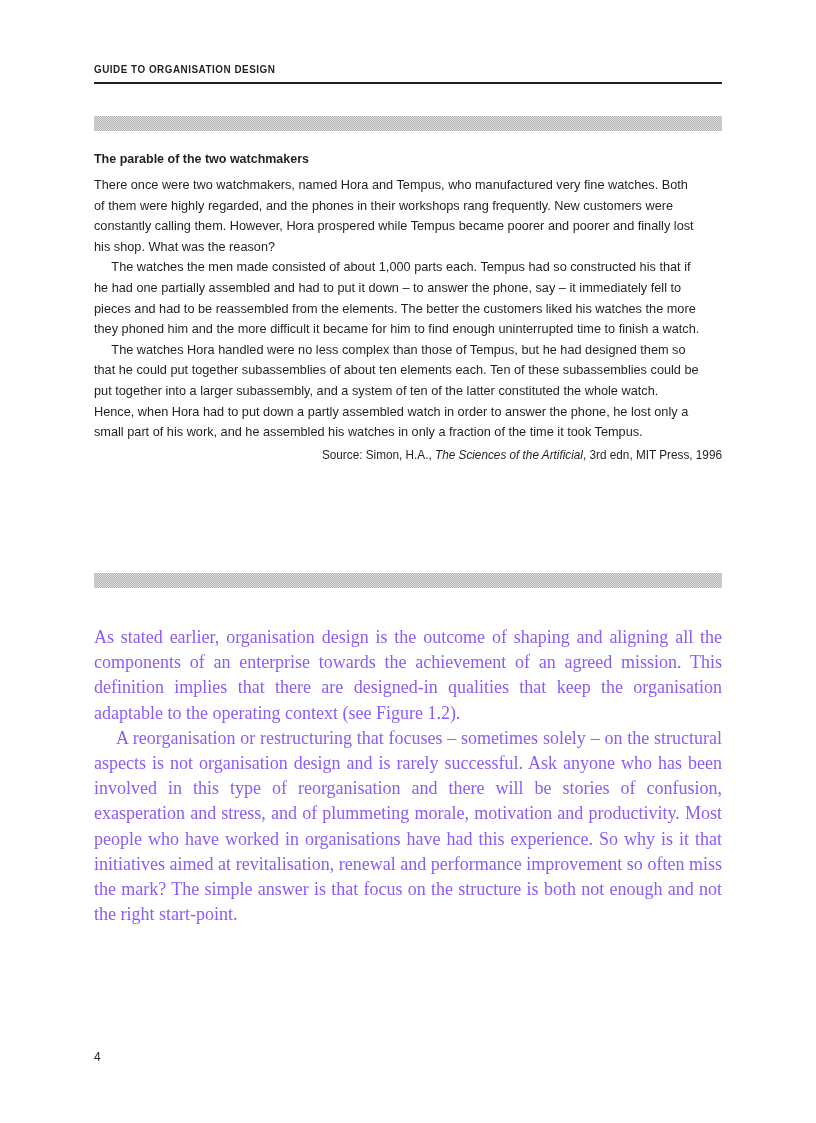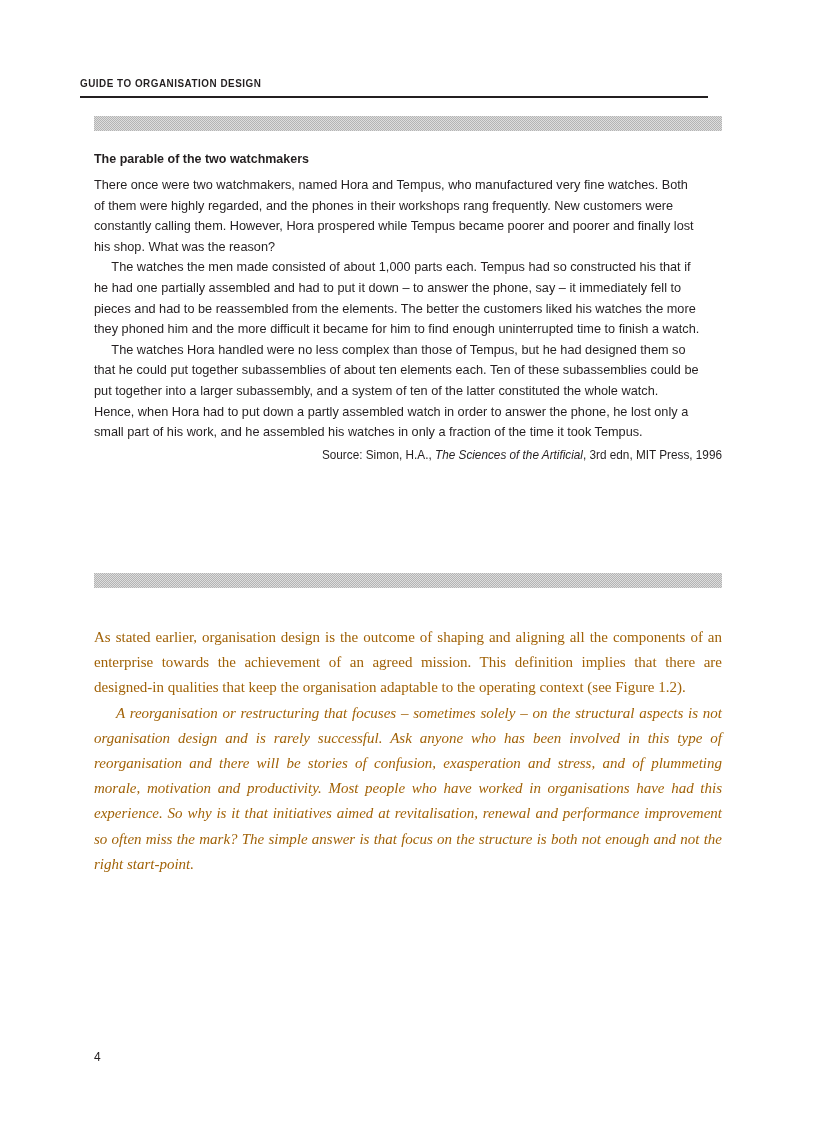--- a/index.html
+++ b/index.html
@@ -20,24 +20,23 @@
     position: absolute;
     left: 0; top: 0;
     width: 816px;
     height: 1123px;
     background: #ffffff;
   }
 
   
   .running-head {
     position: absolute;
-    left: 80px;
+    left: 94px;
     top: 62px;
     width: 628px;
-    margin-top: 14px;
   }
   .running-head-text {
     font-family: "Liberation Sans", sans-serif;
     font-weight: bold;
     font-size: 10.5px;
     letter-spacing: 0.55px;
     color: #231f20;
     line-height: 14px;
     transform: scaleX(0.94);
     transform-origin: left center;
@@ -114,30 +113,29 @@
     font-family: "Liberation Serif", serif;
     font-weight: bold;
     font-size: 17.5px;
     line-height: 22px;
     margin: 0 0 3px 0;
     color: #231f20;
   }
   .body-section p {
     margin: 0;
     font-family: "Liberation Serif", serif;
-    font-size: 15px;
+    font-size: 18px;
     line-height: 25.2px;
     text-align: justify;
     text-justify: inter-word;
-    color: #a16207;
+    color: #8b5cf6;
     hyphens: manual;
   }
   .body-section p.indent {
     text-indent: 22px;
-    font-style: italic;
   }
 
   
   .folio {
     position: absolute;
     left: 94px;
     top: 1050px;
     font-family: "Liberation Sans", sans-serif;
     font-size: 12px;
     color: #231f20;

